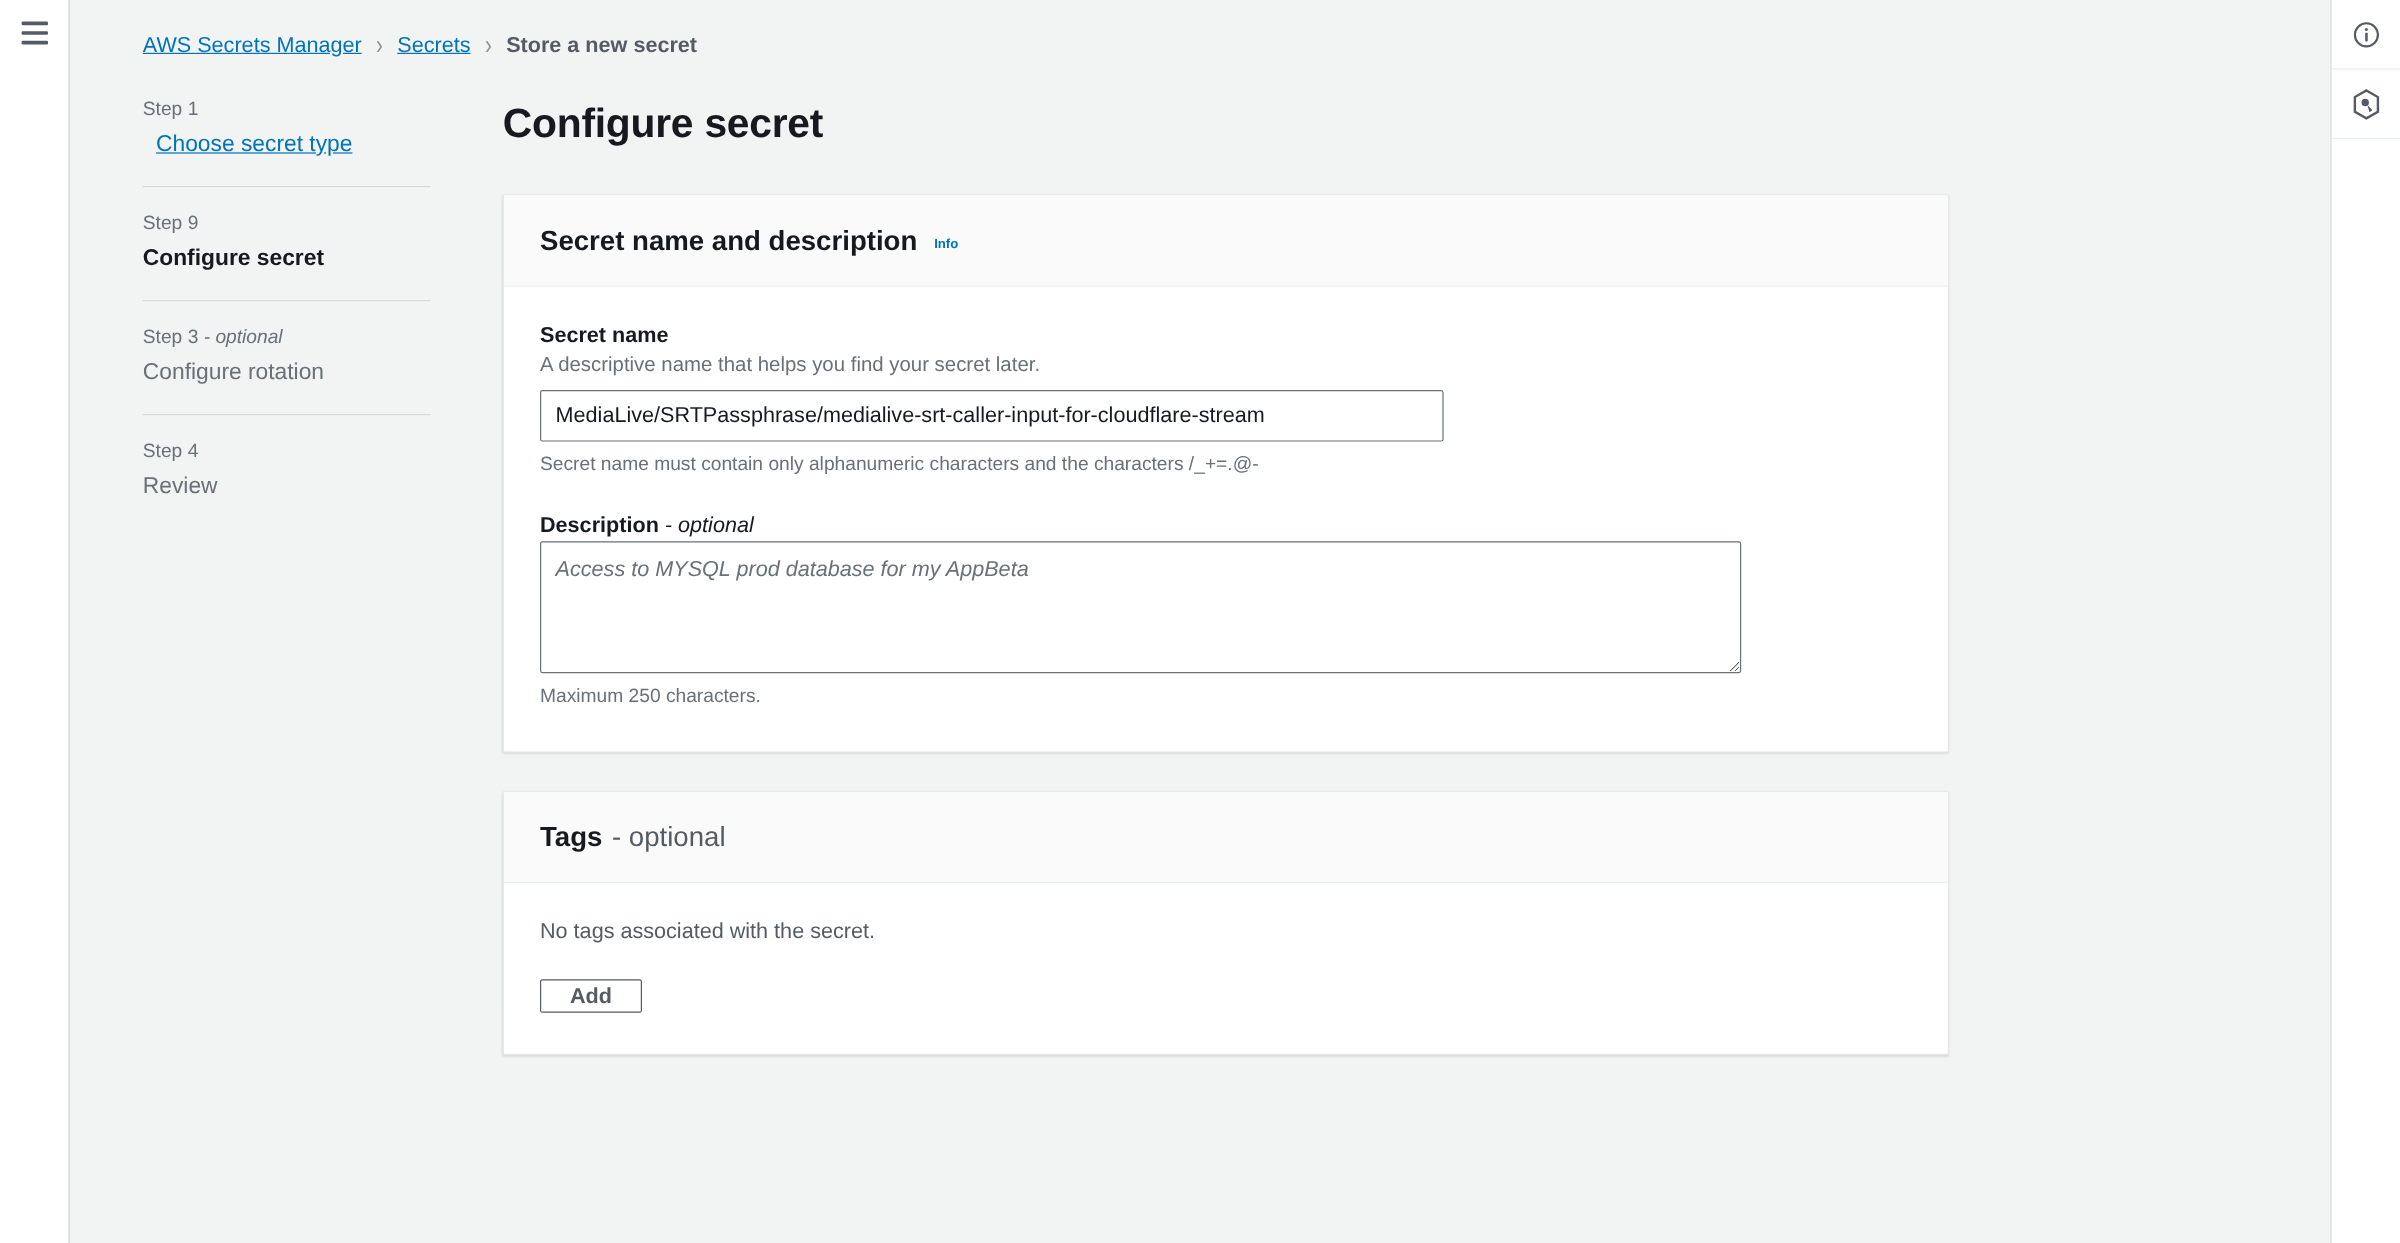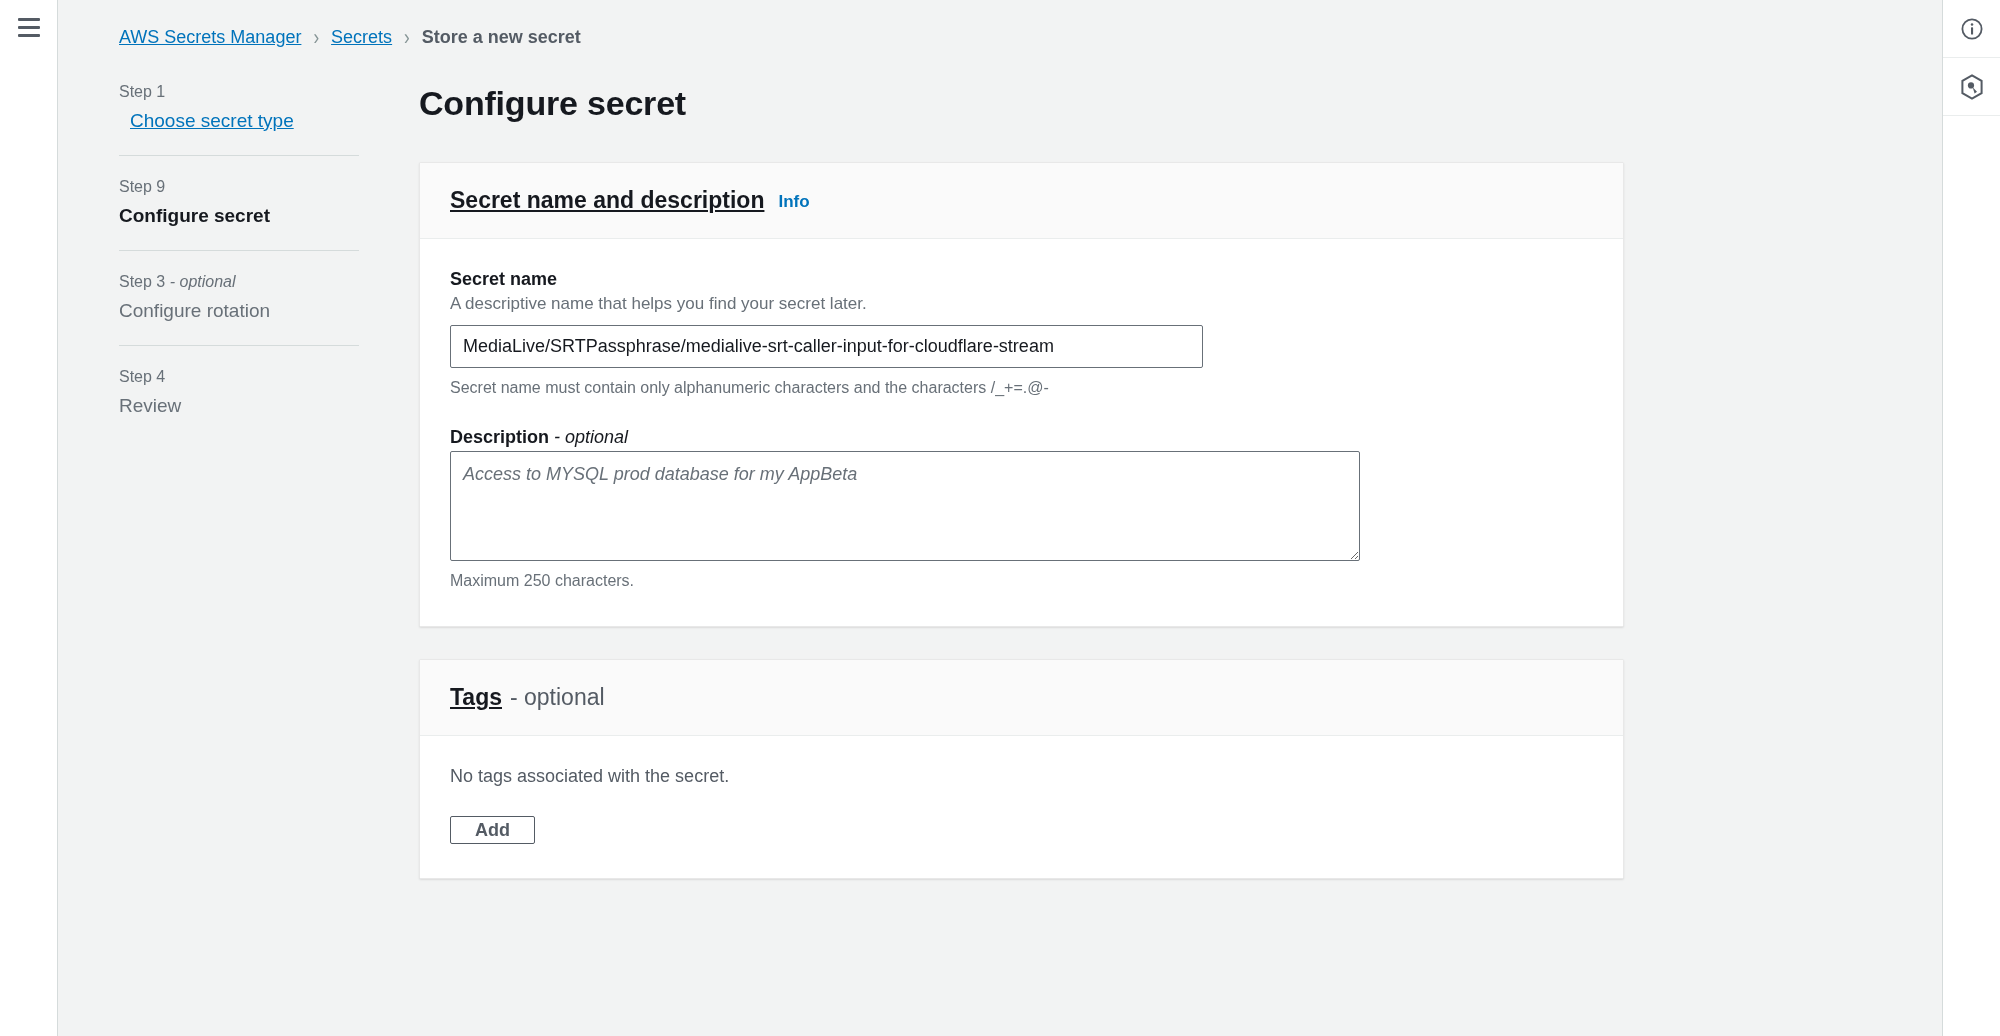--- a/index.html
+++ b/index.html
@@ -161,32 +161,31 @@
     border-bottom: 1px solid #eaeded;
     padding: 22px 30px 23px 30px;
     display: flex;
     align-items: baseline;
   }
   .card-title {
     font-size: 23px;
     line-height: 30px;
     font-weight: 700;
     color: #16191f;
-    text-decoration: underline;
   }
   .card-title-optional {
     font-size: 23px;
     line-height: 30px;
     font-weight: 400;
     color: #545b64;
     margin-left: 8px;
   }
   .info-link {
     margin-left: 14px;
-    font-size: 17px;
+    font-size: 11px;
     font-weight: 700;
     color: #0073bb;
     text-decoration: none;
     cursor: pointer;
     position: relative;
     top: -1px;
   }
   .card-body {
     padding: 28px 30px 34px 30px;
     background: #ffffff;
@@ -227,21 +226,21 @@
     font-size: 18px;
     line-height: 28px;
     color: #16191f;
     background: #ffffff;
     border: 1px solid #687078;
     border-radius: 2px;
     outline: none;
   }
   .text-area {
     display: block;
-    width: 910px;
+    width: 1001px;
     height: 110px;
     padding: 9px 12px;
     font-family: "Liberation Sans", "DejaVu Sans", sans-serif;
     font-size: 18px;
     line-height: 26px;
     color: #16191f;
     background: #ffffff;
     border: 1px solid #687078;
     border-radius: 2px;
     outline: none;

